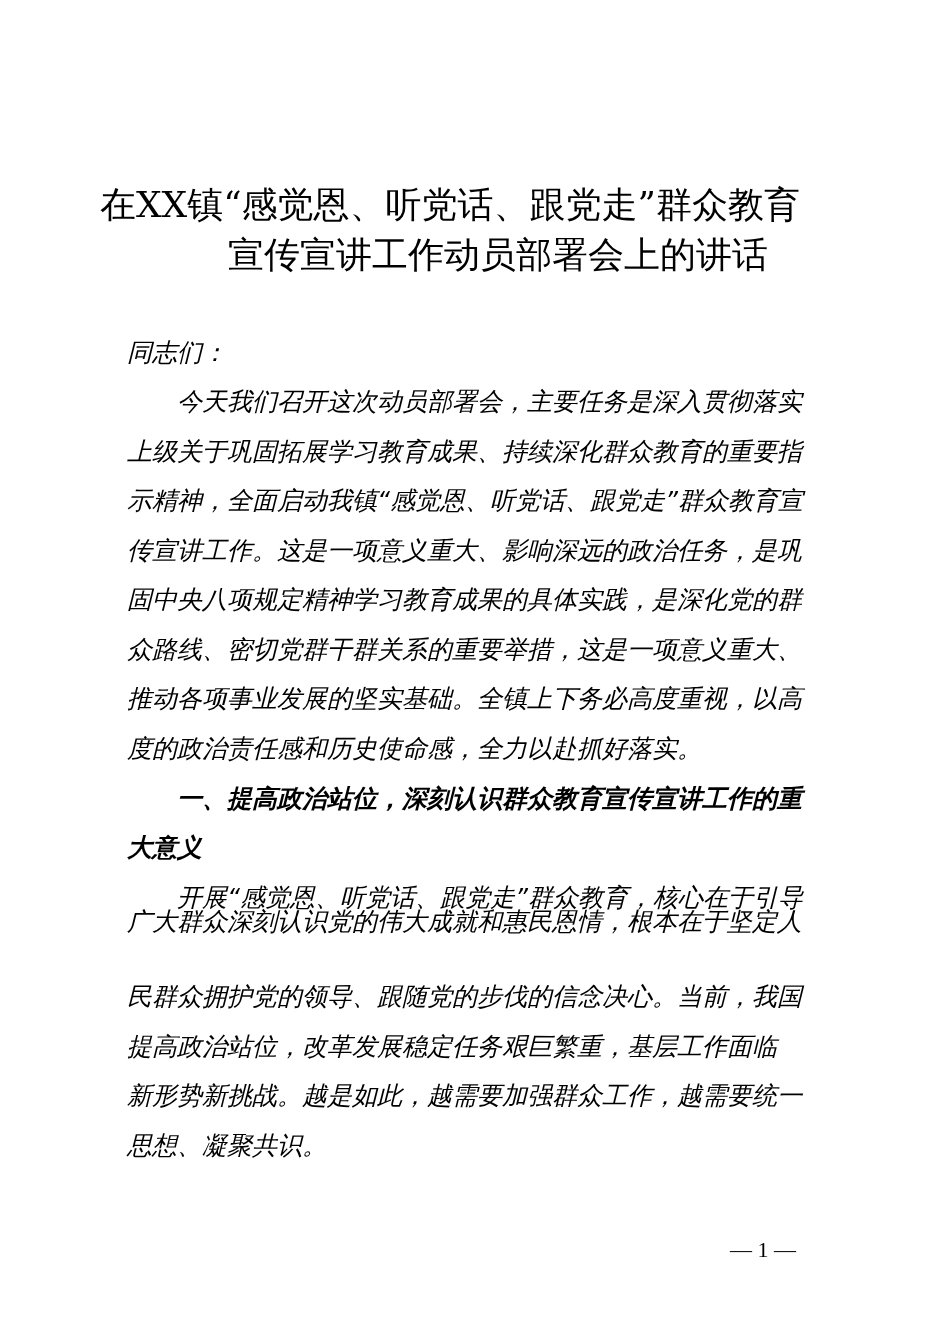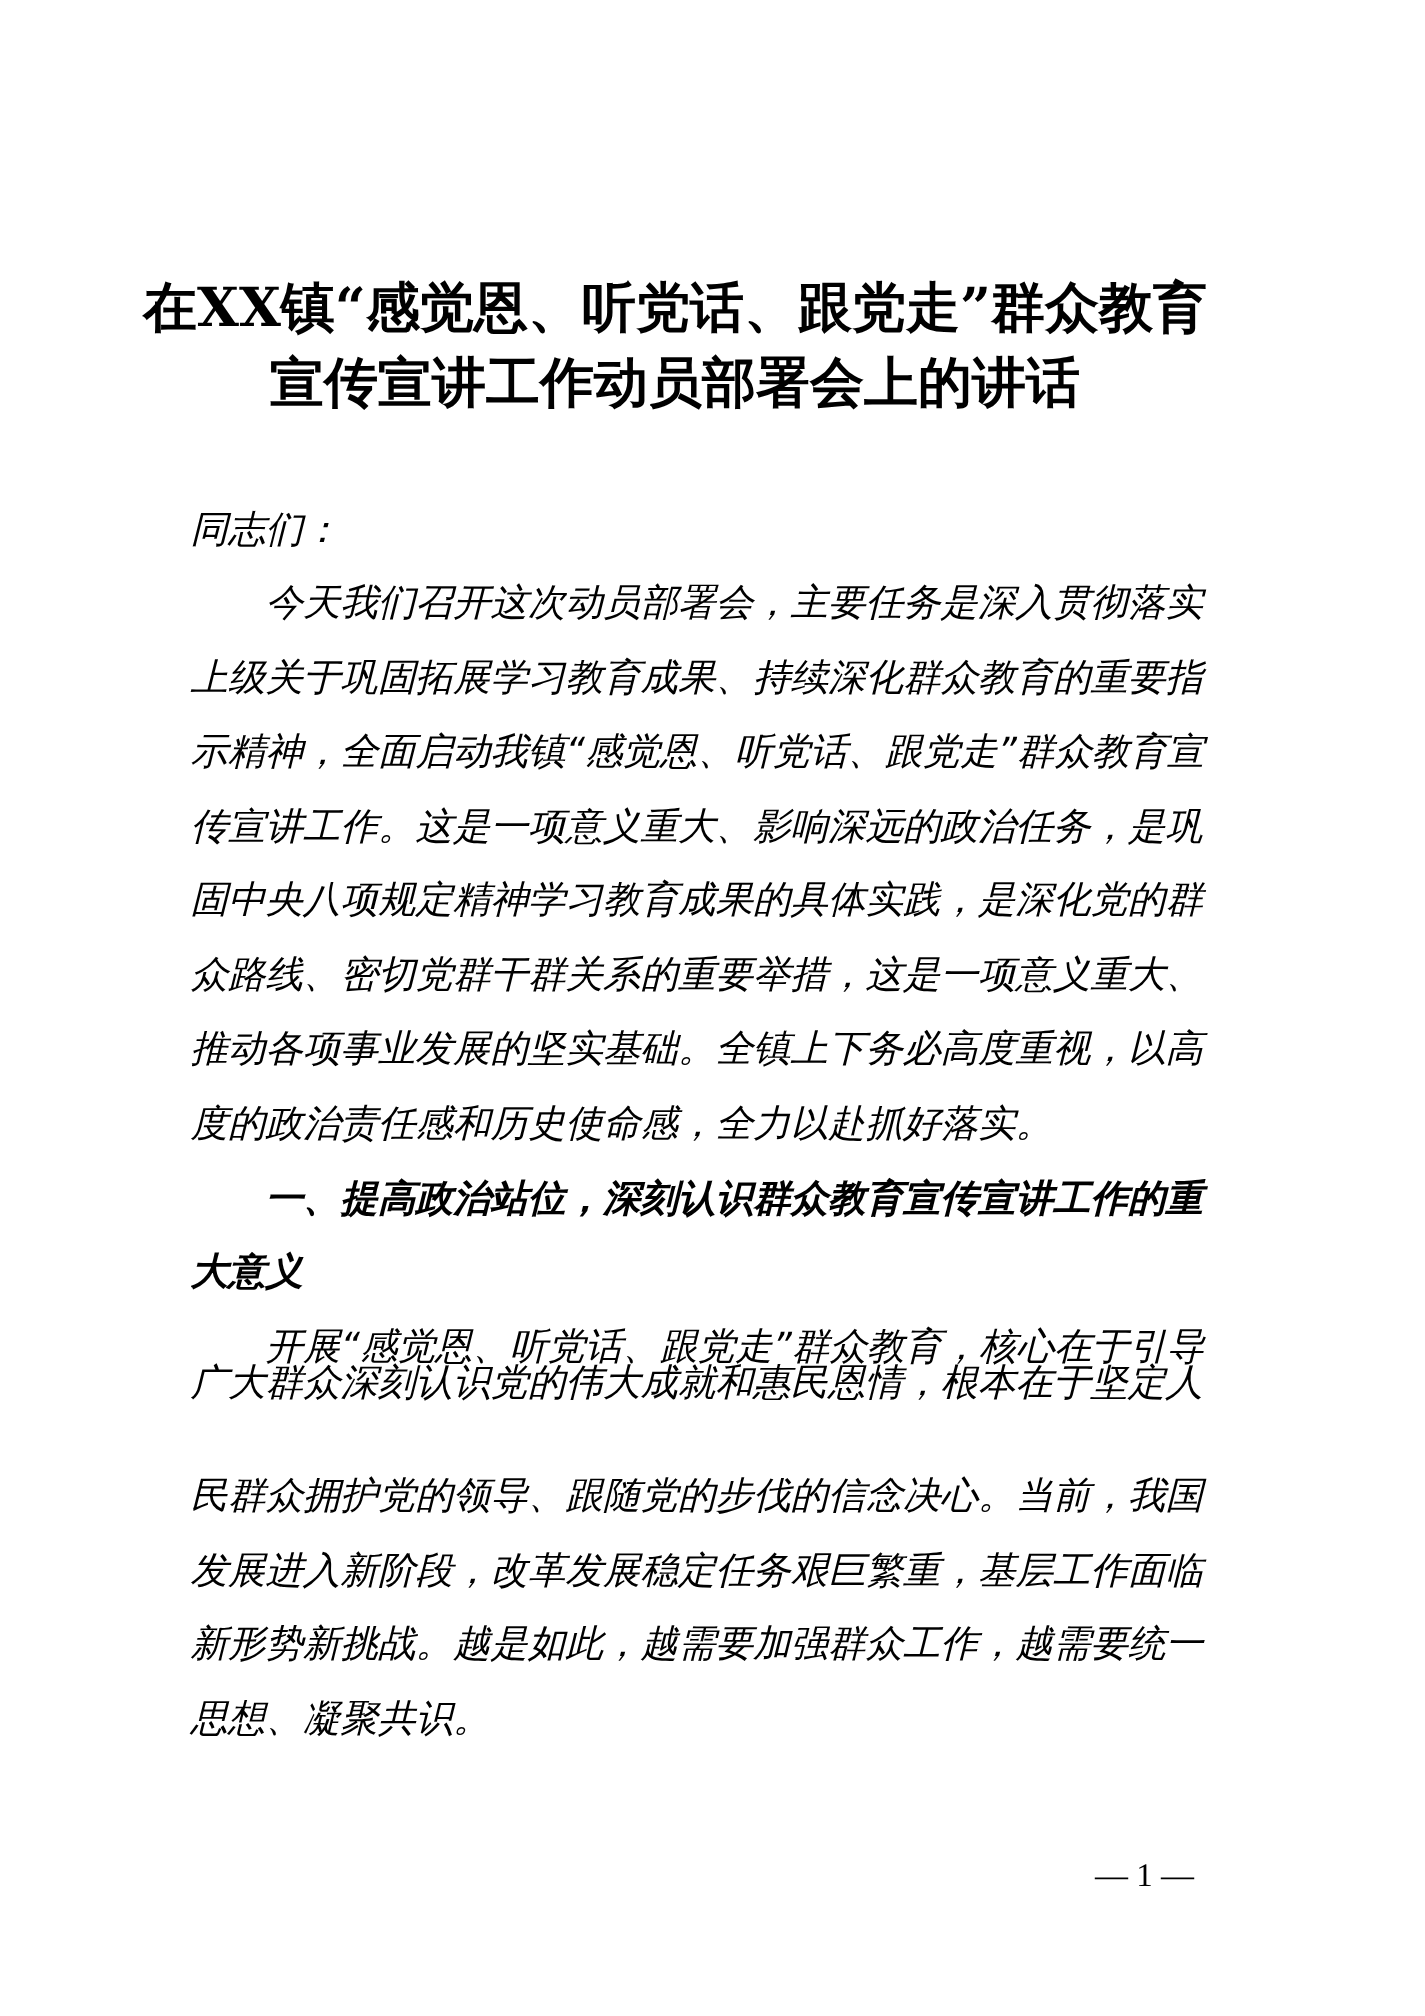--- a/index.html
+++ b/index.html
@@ -20,28 +20,28 @@
       width: 950px;
       height: 1344px;
       background: #ffffff;
     }
     .title {
       position: absolute;
       left: 0;
       width: 900px;
       text-align: center;
       font-family: "DejaVu Serif", "Liberation Serif", serif;
-      font-weight: bold;
+      font-weight: normal;
       font-size: 36px;
       letter-spacing: 0px;
       line-height: 44px;
       white-space: nowrap;
     }
     .title.l1 { top: 183px; }
-    .title.l2 { top: 233px; }
+    .title.l2 { top: 233px; padding-left: 48px; }
 
     .line {
       position: absolute;
       left: 127px;
       width: 720px;
       font-family: "DejaVu Sans", "Liberation Sans", sans-serif;
       font-size: 25px;
       line-height: 34px;
       white-space: nowrap;
       letter-spacing: 0px;
@@ -79,18 +79,18 @@
   <div class="line" style="top:633px">众路线、密切党群干群关系的重要举措，这是一项意义重大、</div>
   <div class="line" style="top:682px">推动各项事业发展的坚实基础。全镇上下务必高度重视，以高</div>
   <div class="line" style="top:732px">度的政治责任感和历史使命感，全力以赴抓好落实。</div>
 
   <div class="line bold" style="top:831px">大意义</div>
   <div class="line bold" style="top:782px">　　一、提高政治站位，深刻认识群众教育宣传宣讲工作的重</div>
 
   <div class="line" style="top:881px">　　开展“感觉恩、听党话、跟党走”群众教育，核心在于引导</div>
   <div class="line" style="top:905px">广大群众深刻认识党的伟大成就和惠民恩情，根本在于坚定人</div>
   <div class="line" style="top:980px">民群众拥护党的领导、跟随党的步伐的信念决心。当前，我国</div>
-  <div class="line" style="top:1030px">发展进入新阶段，改革发展稳定任务艰巨繁重，基层工作面临</div>
+  <div class="line" style="top:1030px">提高政治站位，改革发展稳定任务艰巨繁重，基层工作面临</div>
   <div class="line" style="top:1079px">新形势新挑战。越是如此，越需要加强群众工作，越需要统一</div>
   <div class="line" style="top:1129px">思想、凝聚共识。</div>
 
   <div class="page-num">— 1 —</div>
 </div>
 
 </body></html>

